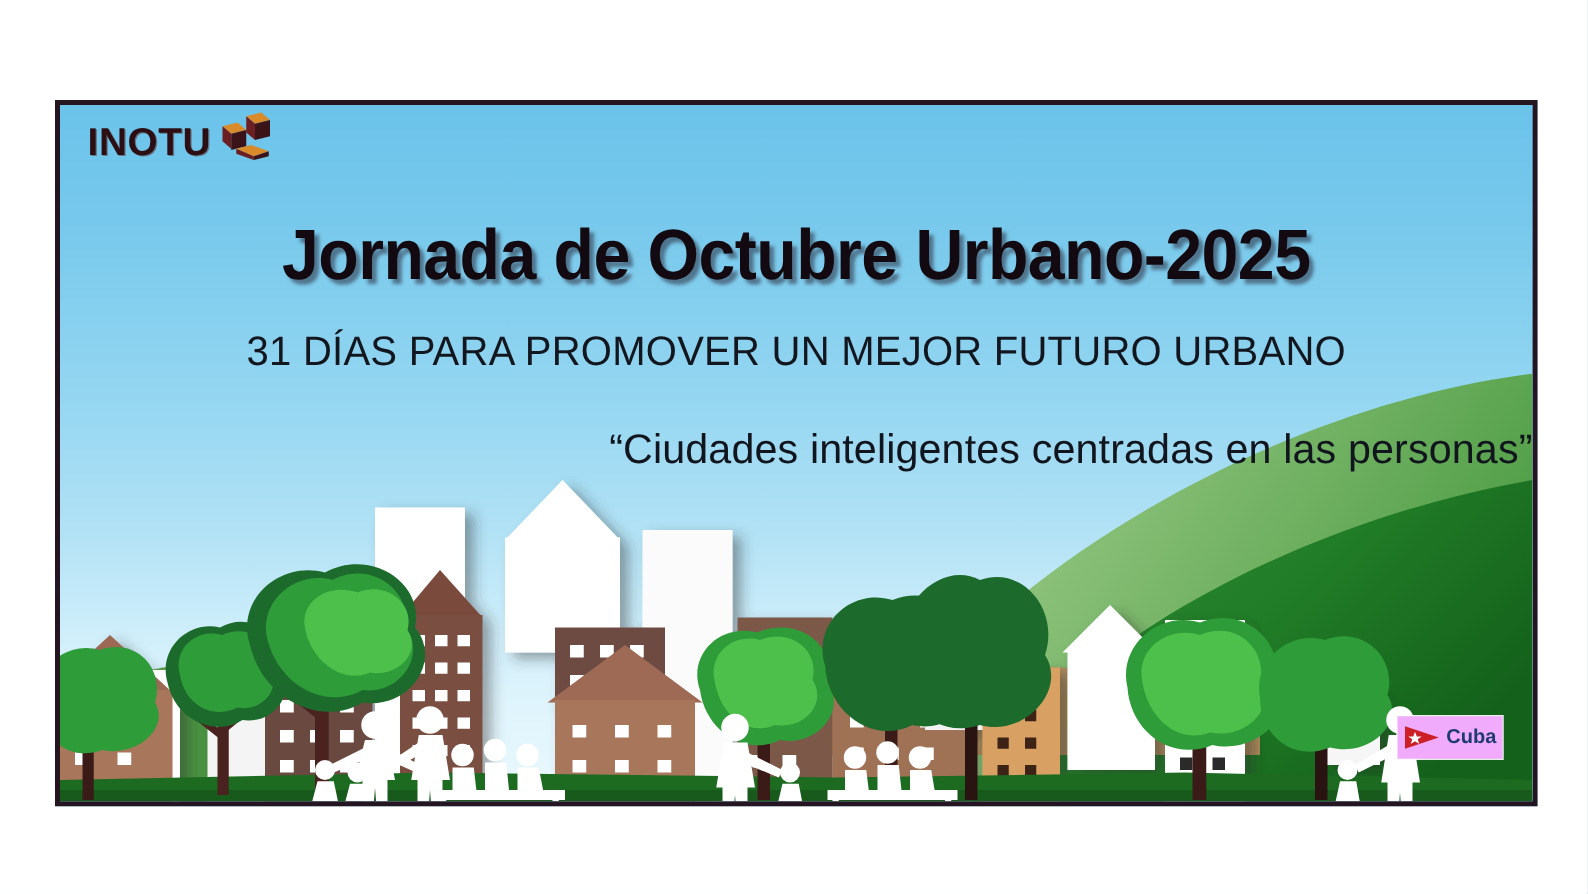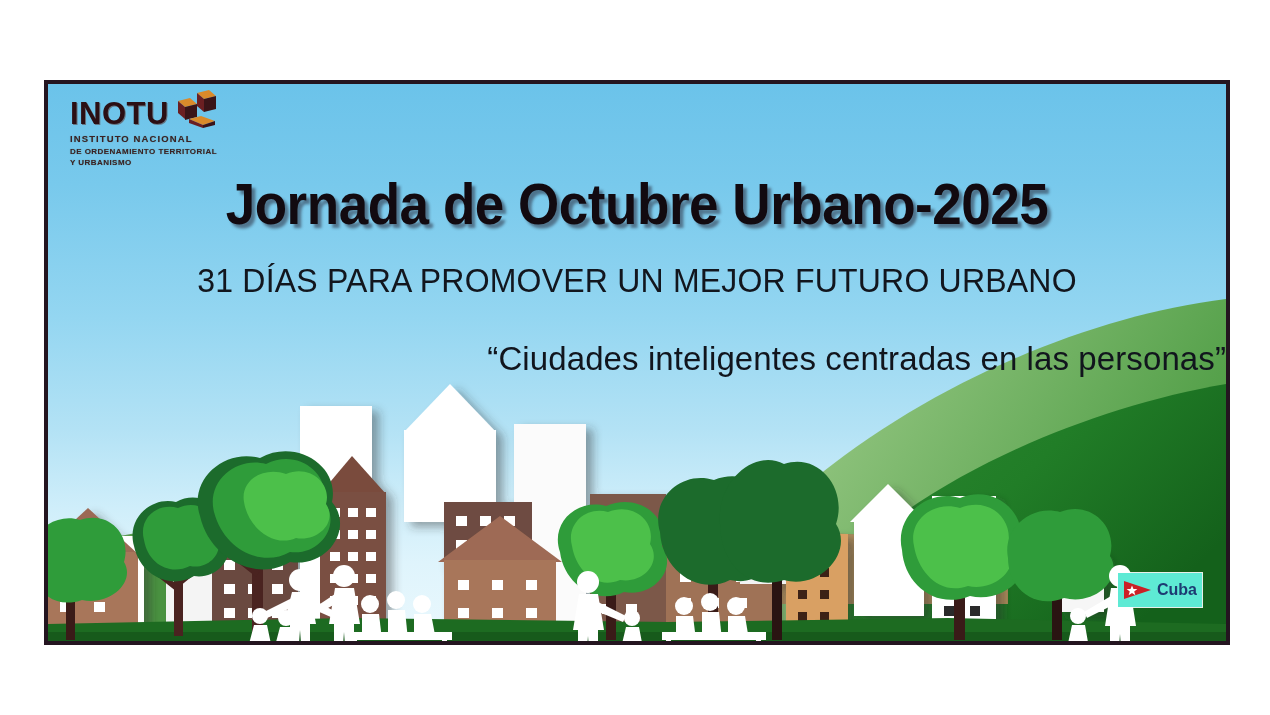--- a/index.html
+++ b/index.html
@@ -145,21 +145,21 @@
     white-space: nowrap;
   }
 
   
   #cuba-badge {
     position: absolute;
     right: 24px;
     bottom: 34px;
     width: 84px;
     height: 34px;
-    background: #5eead4;
+    background: #f0abfc;
     display: flex;
     align-items: center;
     justify-content: center;
     gap: 4px;
     box-shadow: 0 0 0 1px rgba(255,255,255,.9);
   }
   #cuba-badge .cuba-text {
     font-family: "Liberation Sans", sans-serif;
     font-weight: bold;
     font-size: 16px;
@@ -504,25 +504,20 @@
           <polygon points="29,10 41,7 41,20 29,23" fill="#3a1418"></polygon>
           <polygon points="22,4 29,10 29,23 22,17" fill="#6b1f22"></polygon>
           <polygon points="3,12 15,9 22,15 10,18" fill="#d98a2b"></polygon>
           <polygon points="3,12 10,18 10,30 3,24" fill="#6b1f22"></polygon>
           <polygon points="10,18 22,15 22,28 10,31" fill="#3a1418"></polygon>
           <polygon points="14,30 26,27 40,32 28,36" fill="#d98a2b"></polygon>
           <polygon points="14,30 28,36 28,39 14,34" fill="#6b1f22"></polygon>
           <polygon points="28,36 40,32 40,36 28,39" fill="#3a1418"></polygon>
         </svg>
       </div>
-      <div class="logo-sub">
-        <span class="l1">INSTITUTO NACIONAL</span>
-        <span class="l2">DE ORDENAMIENTO TERRITORIAL</span>
-        <span class="l3">Y URBANISMO</span>
-      </div>
     </div>
 
     <div id="title">Jornada de Octubre Urbano-2025</div>
 
     <div id="subtitle">31 DÍAS PARA PROMOVER UN MEJOR FUTURO URBANO</div>
 
     <div id="tagline">“Ciudades inteligentes centradas en las personas”</div>
 
     <div id="cuba-badge">
       <svg width="30" height="22" viewBox="0 0 30 22">

